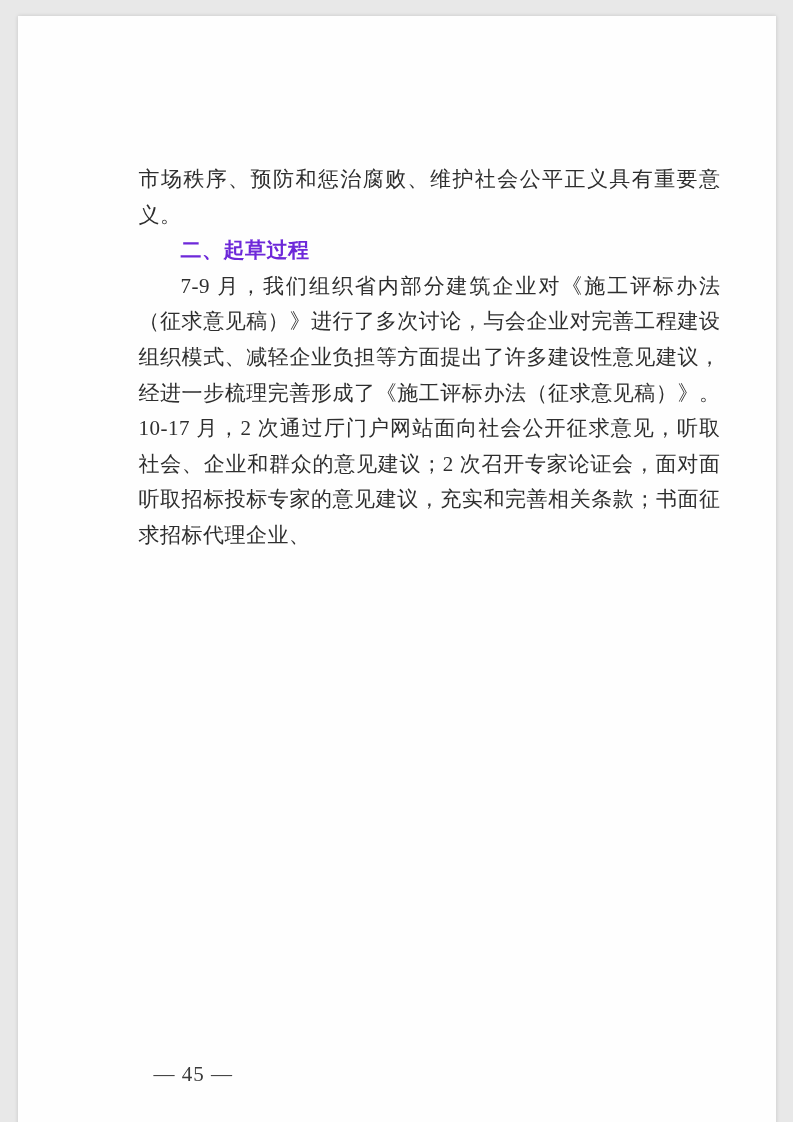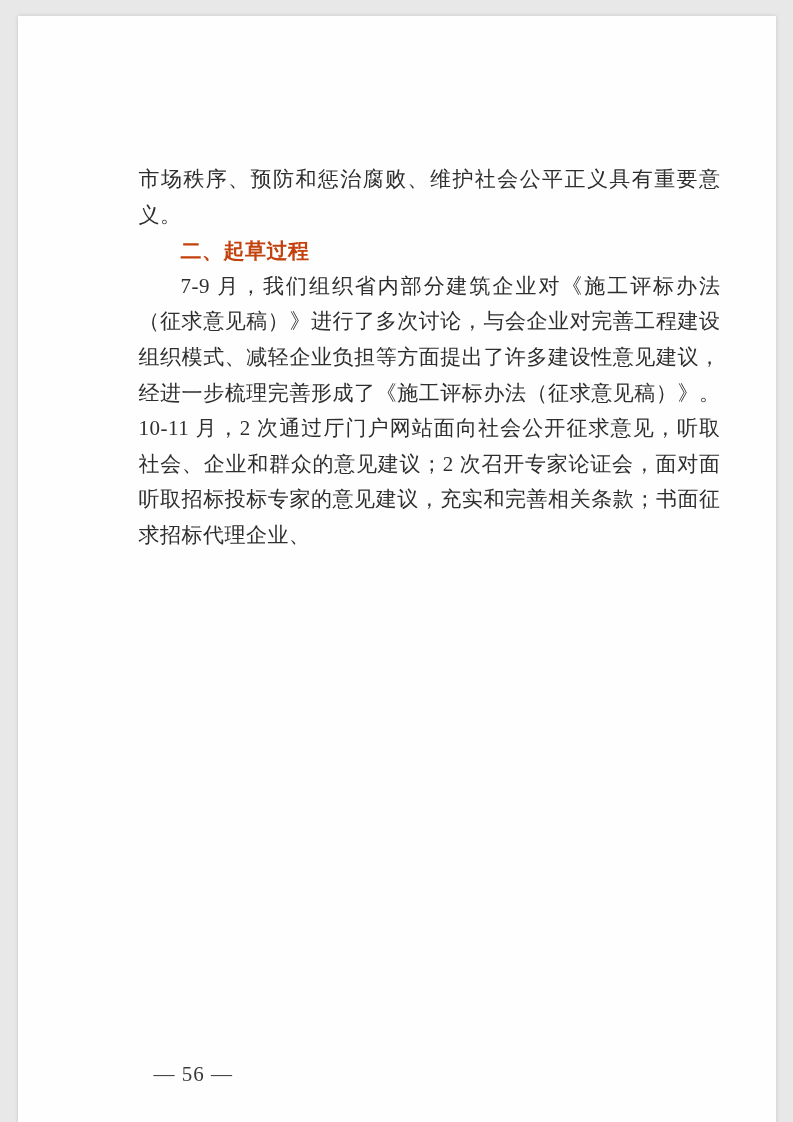--- a/index.html
+++ b/index.html
@@ -29,39 +29,39 @@
     font-family: "Liberation Serif", "DejaVu Serif", serif;
     font-size: 21px;
     line-height: 35.6px;
     color: #2e2e2e;
     letter-spacing: 0.5px;
   }
   .content p.indent {
     text-indent: 2em;
   }
   .content p.heading {
-    font-family: Liberation Sans, sans-serif;
+    font-family: Liberation Serif, serif;
     font-weight: bold;
-    color: #c2410c;
+    color: #6d28d9;
   }
   .footer {
     position: absolute;
     left: 136px;
     top: 1046px;
     font-family: "Liberation Serif", "DejaVu Serif", serif;
     font-size: 21px;
     color: #3a3a3a;
     letter-spacing: 1px;
   }
 </style>
 </head>
 <body>
 
 <div class="page">
   <div class="content" id="paragraphs">
       <p class="">市场秩序、预防和惩治腐败、维护社会公平正义具有重要意义。</p>
       <p class="heading indent">二、起草过程</p>
-      <p class="indent">7-9 月，我们组织省内部分建筑企业对《施工评标办法（征求意见稿）》进行了多次讨论，与会企业对完善工程建设组织模式、减轻企业负担等方面提出了许多建设性意见建议，经进一步梳理完善形成了《施工评标办法（征求意见稿）》。10-11 月，2 次通过厅门户网站面向社会公开征求意见，听取社会、企业和群众的意见建议；2 次召开专家论证会，面对面听取招标投标专家的意见建议，充实和完善相关条款；书面征求招标代理企业、</p>
+      <p class="indent">7-9 月，我们组织省内部分建筑企业对《施工评标办法（征求意见稿）》进行了多次讨论，与会企业对完善工程建设组织模式、减轻企业负担等方面提出了许多建设性意见建议，经进一步梳理完善形成了《施工评标办法（征求意见稿）》。10-17 月，2 次通过厅门户网站面向社会公开征求意见，听取社会、企业和群众的意见建议；2 次召开专家论证会，面对面听取招标投标专家的意见建议，充实和完善相关条款；书面征求招标代理企业、</p>
     </div>
   <div class="footer">
-    <span>— 56 —</span>
+    <span>— 45 —</span>
   </div>
 </div>
 
 </body></html>

